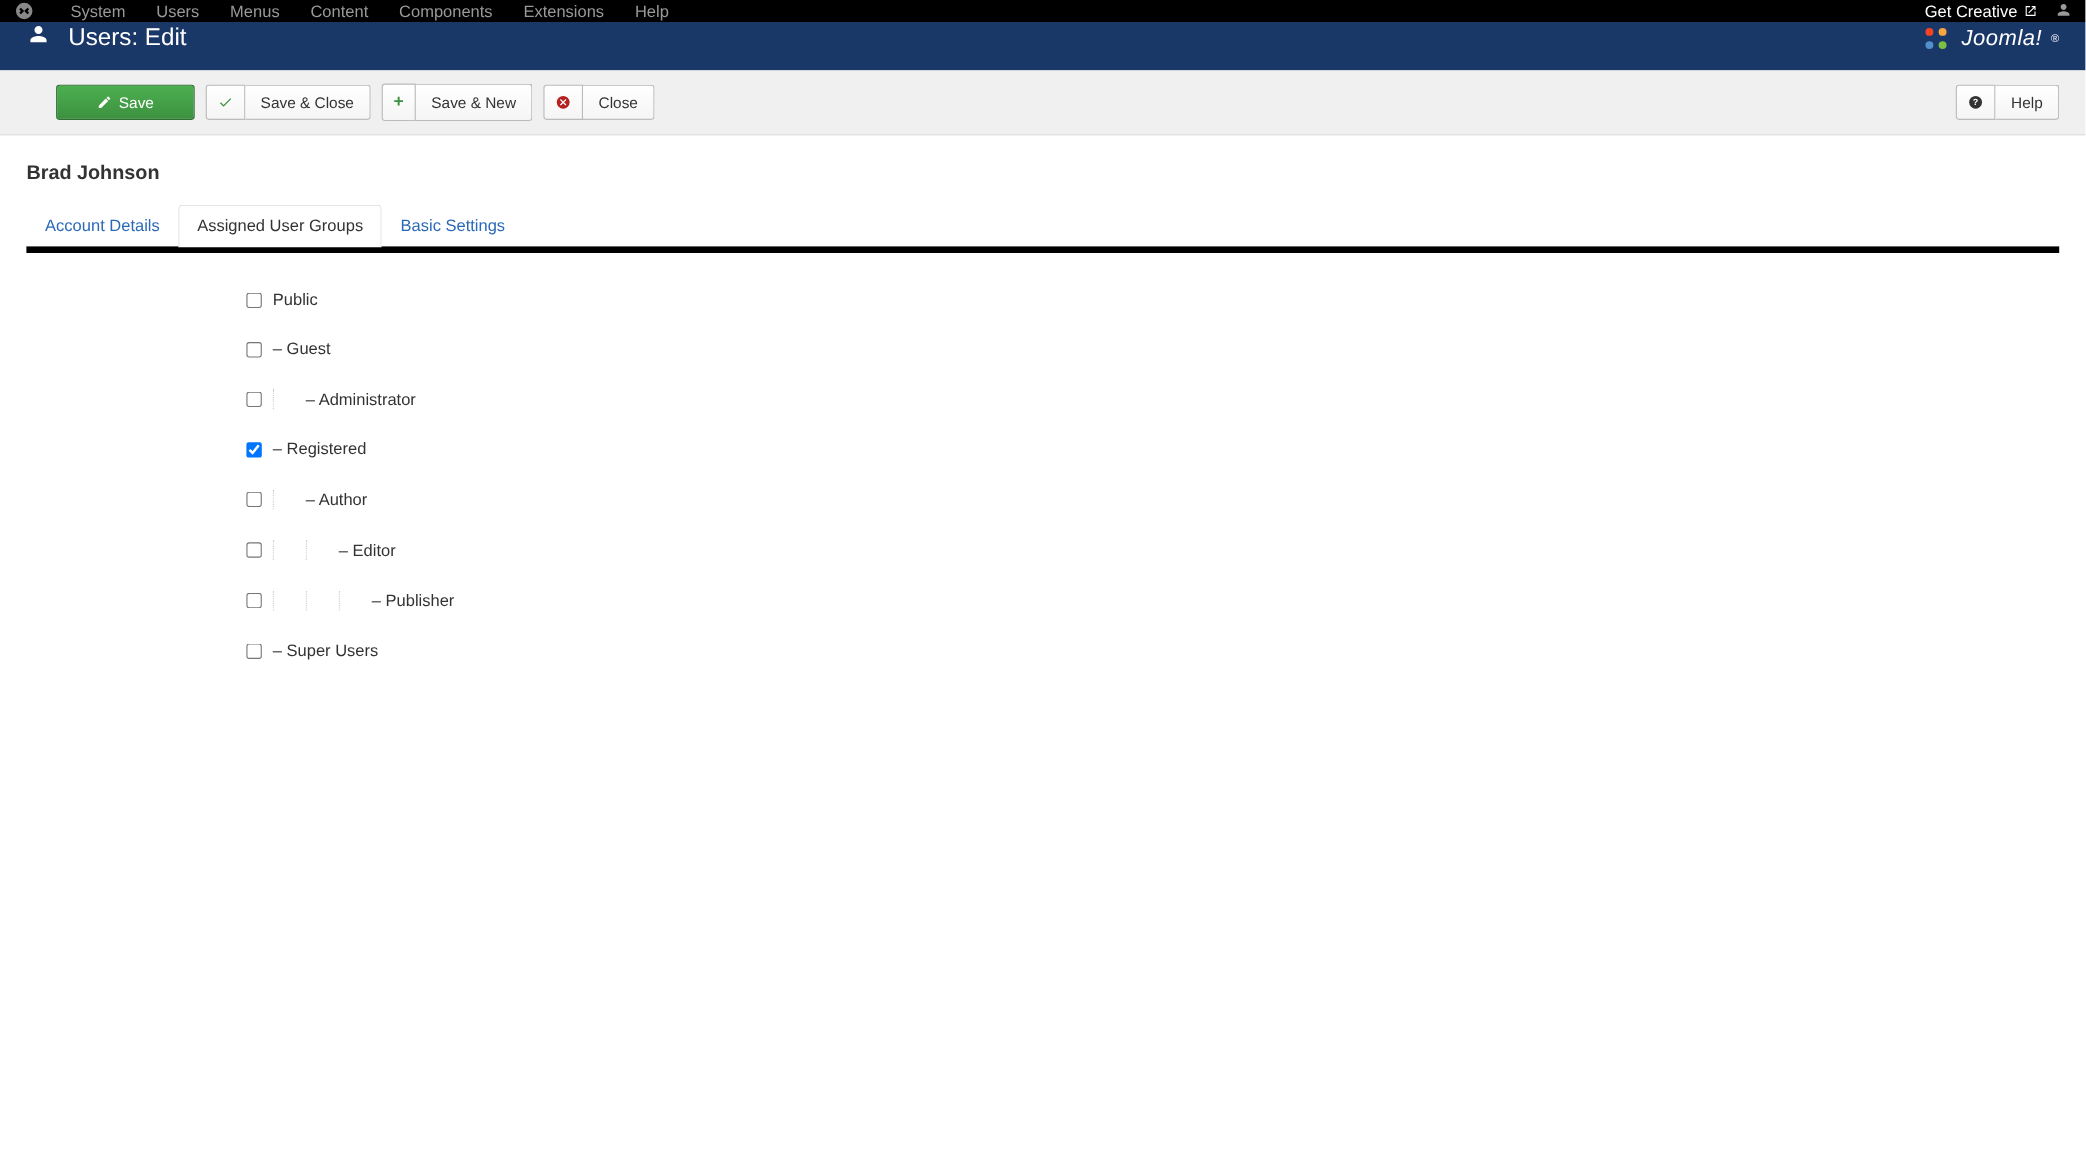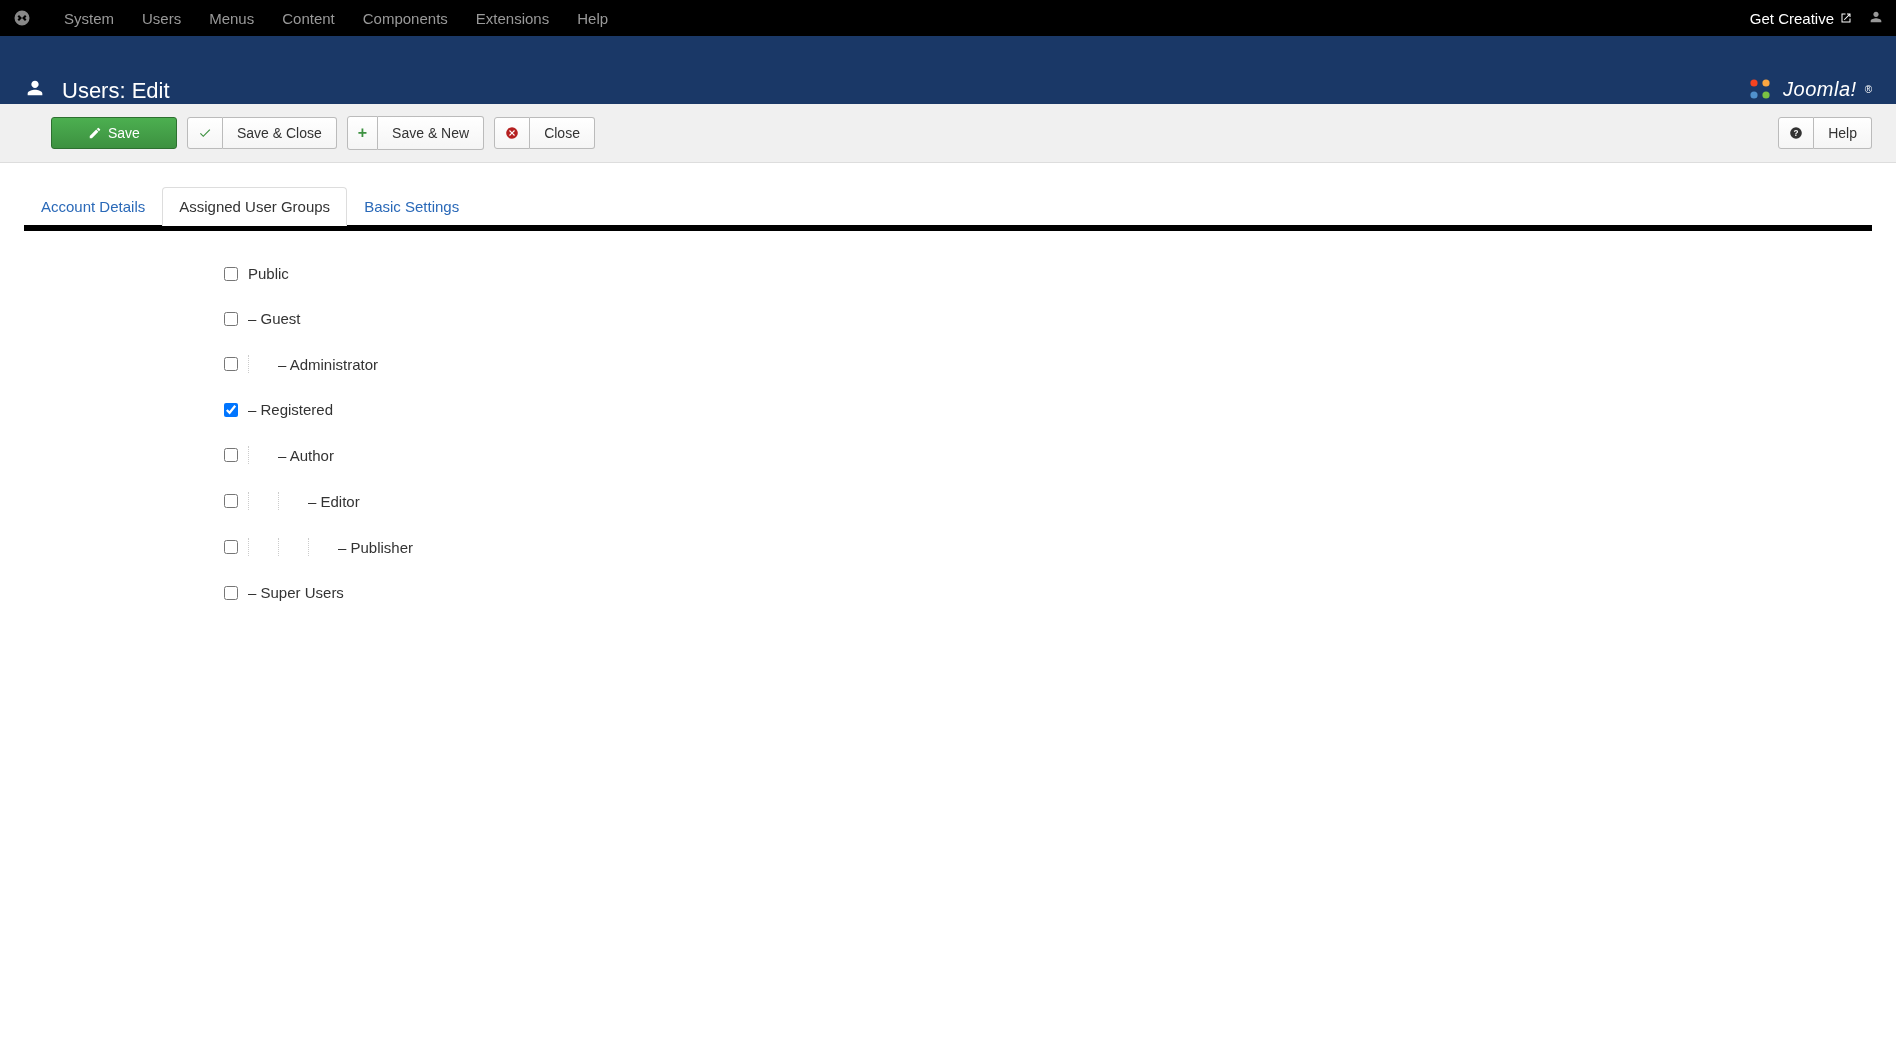--- a/index.html
+++ b/index.html
@@ -1,28 +1,28 @@
 <!DOCTYPE html>
 <html><head>
 <meta charset="utf-8">
 <style>
 * { margin: 0; padding: 0; box-sizing: border-box; }
 body { font-family: -apple-system, BlinkMacSystemFont, "Segoe UI", Helvetica, Arial, sans-serif; font-size: 13px; color: #333; background: #fff; }
 
 
-.topbar { background: #000; color: #999; height: 36px; display: flex; align-items: center; padding: 0 12px; }
+.topbar { background: #000; color: #999; height: 20px; display: flex; align-items: center; padding: 0 12px; }
 .topbar-left { display: flex; align-items: center; gap: 0; }
 .topbar-logo { width: 20px; height: 20px; margin-right: 18px; display: flex; align-items: center; justify-content: center; }
 .topbar-item { color: #999; padding: 0 14px; font-size: 15px; cursor: pointer; }
 .topbar-right { margin-left: auto; display: flex; align-items: center; gap: 16px; }
 .topbar-right-item { color: #fff; font-size: 15px; display: flex; align-items: center; gap: 6px; cursor: pointer; }
 .topbar-user-icon { color: #999; }
 
 
-.header { background: #1a3867; color: #fff; height: 68px; display: flex; align-items: flex-end; padding: 0 24px; }
+.header { background: #1a3867; color: #fff; height: 44px; display: flex; align-items: flex-start; padding: 0 24px; }
 .header-left { display: flex; align-items: center; gap: 16px; }
 .header-icon { font-size: 20px; }
 .header-title { font-size: 22px; font-weight: 400; }
 .header-right { margin-left: auto; display: flex; align-items: center; }
 .joomla-brand { display: flex; align-items: center; gap: 8px; }
 .joomla-brand-text { font-size: 20px; font-weight: 300; font-style: italic; letter-spacing: 0.5px; }
 
 
 .toolbar { background: #f0f0f0; border-bottom: 1px solid #ddd; padding: 12px 24px; display: flex; align-items: center; gap: 10px; }
 .toolbar-right { margin-left: auto; }
@@ -157,20 +157,21 @@
           </svg>
       </button>
       <button class="btn">
         <span>Help</span>
       </button>
     </div>
   </div>
 </div>
 
 <div class="content">
+  <div class="page-heading">Brad Johnson</div>
 
   <div class="tabs" id="tabs-container">
       <div class="tab">Account Details</div>
       <div class="tab active">Assigned User Groups</div>
       <div class="tab">Basic Settings</div>
     </div>
 
   <div class="group-list" id="groups-container">
       <div class="group-item">
         <input type="checkbox" class="group-checkbox" style="">

